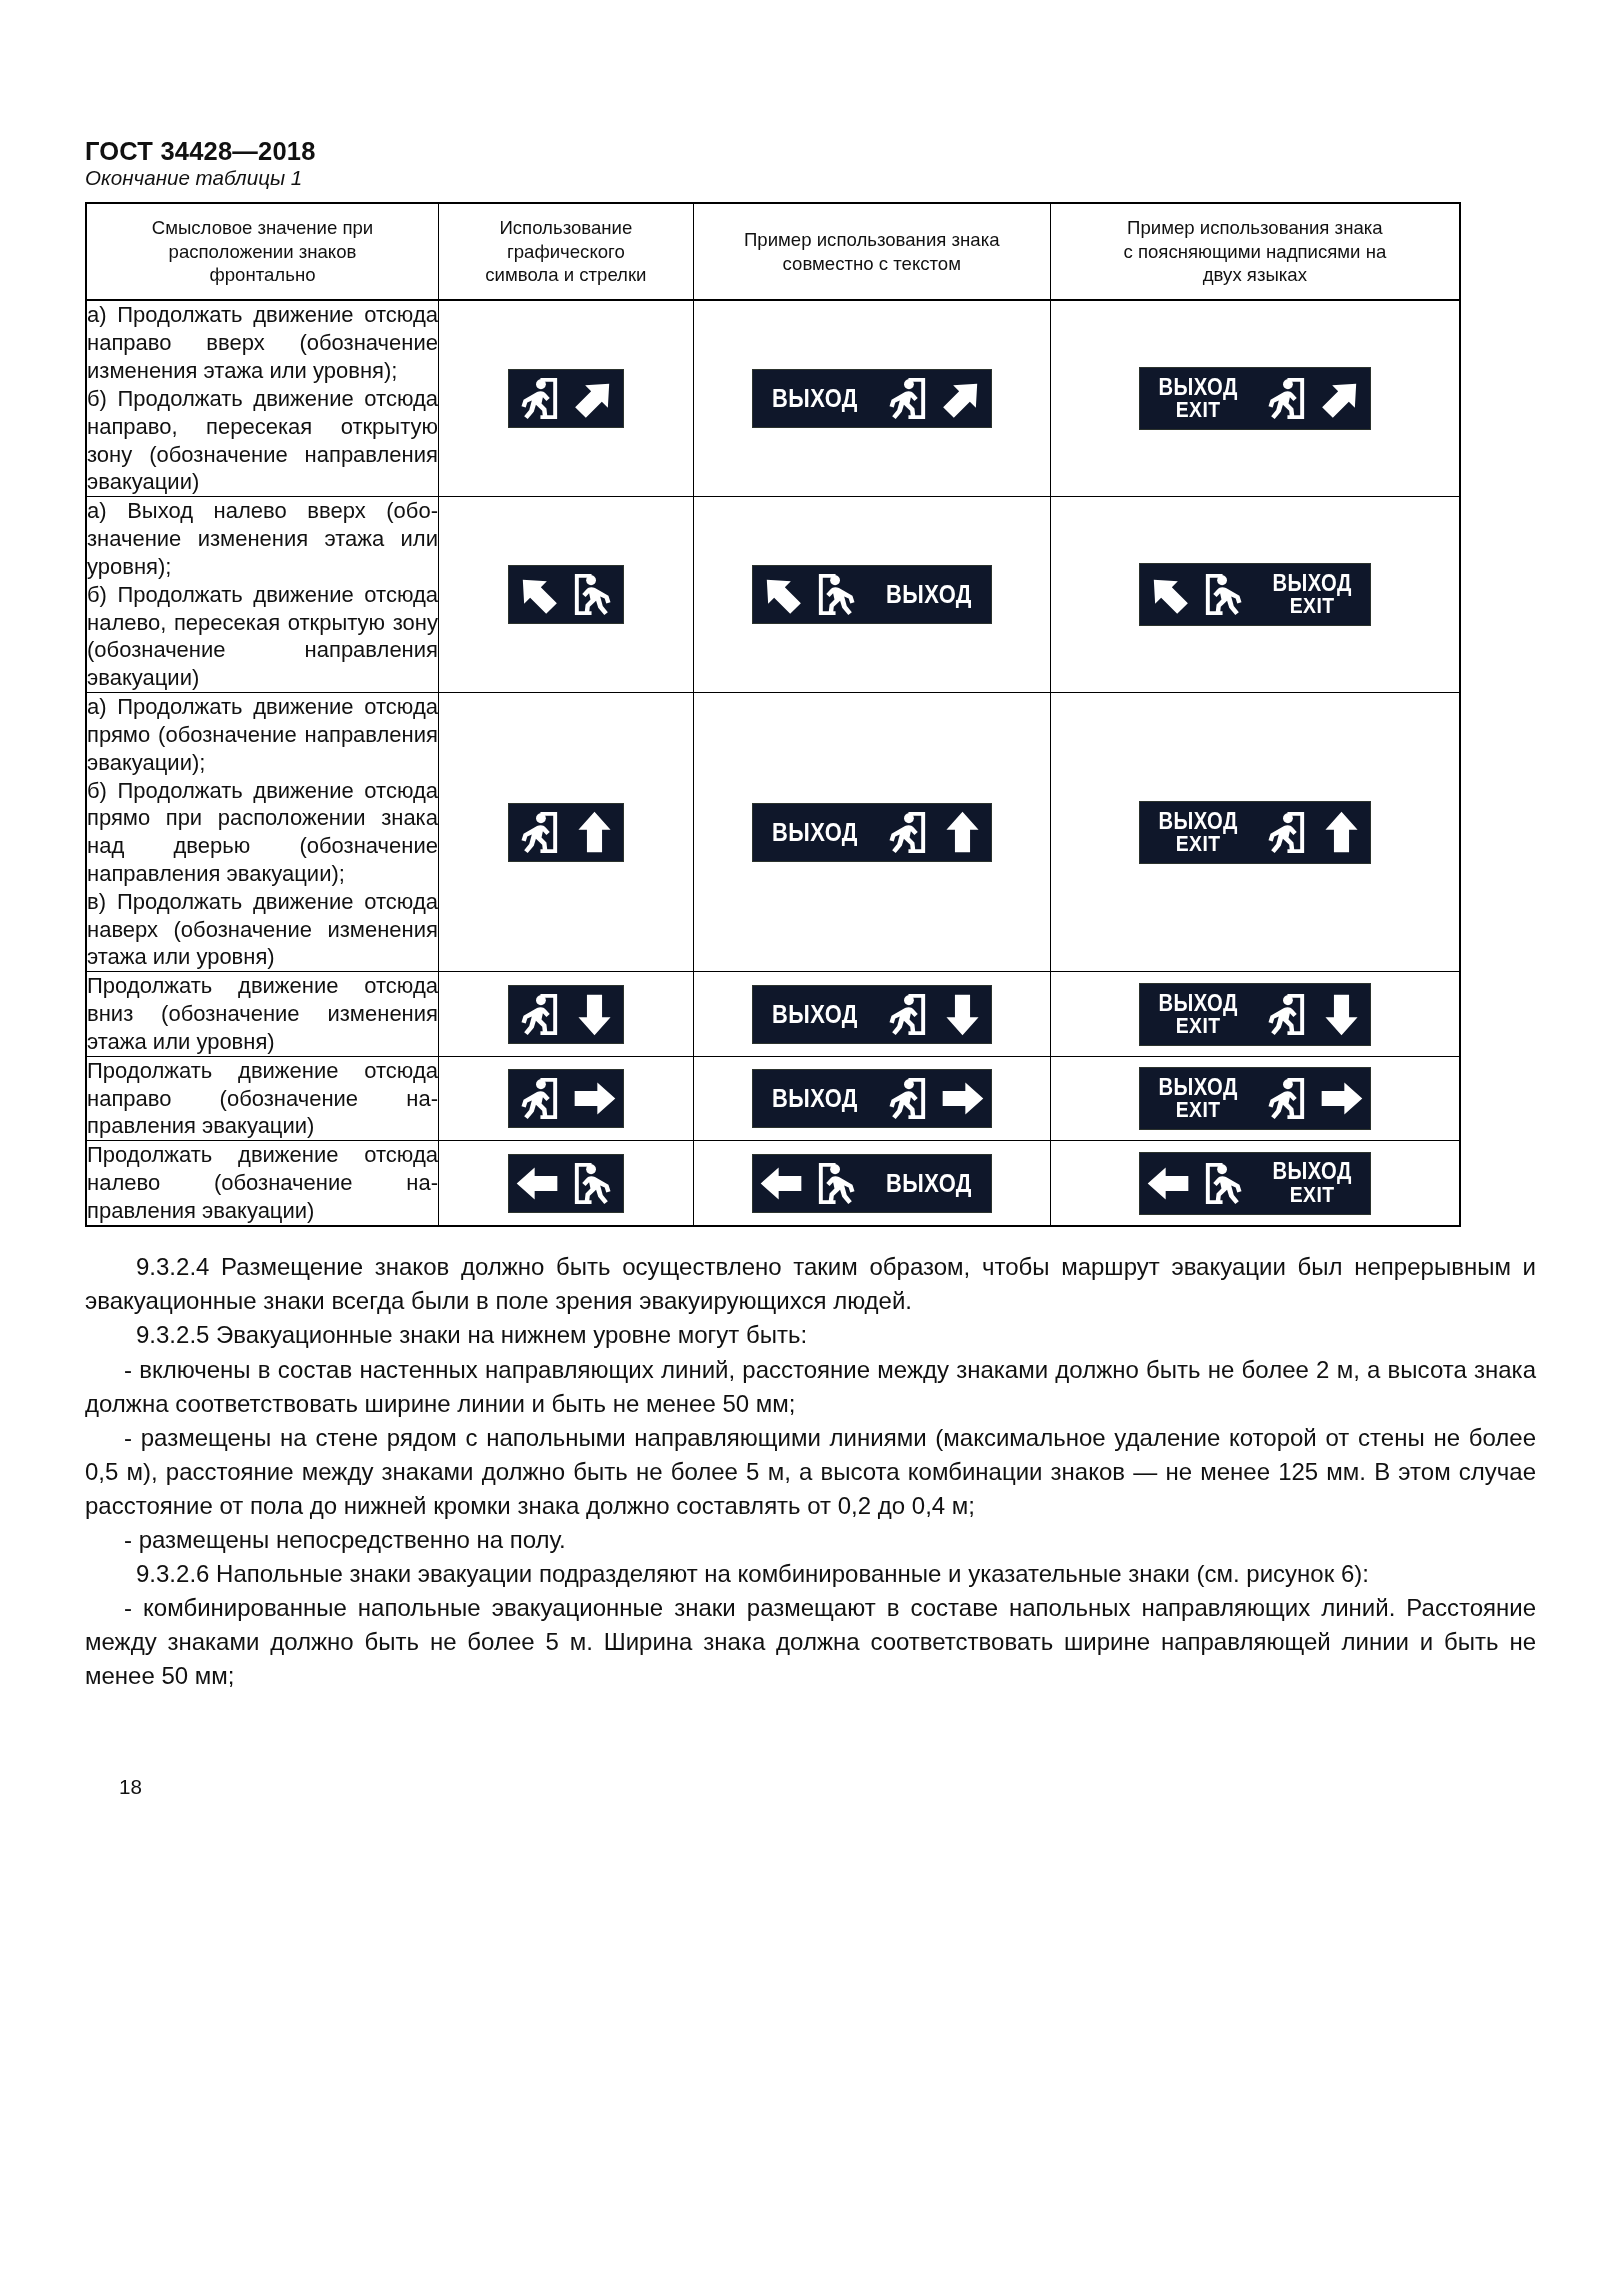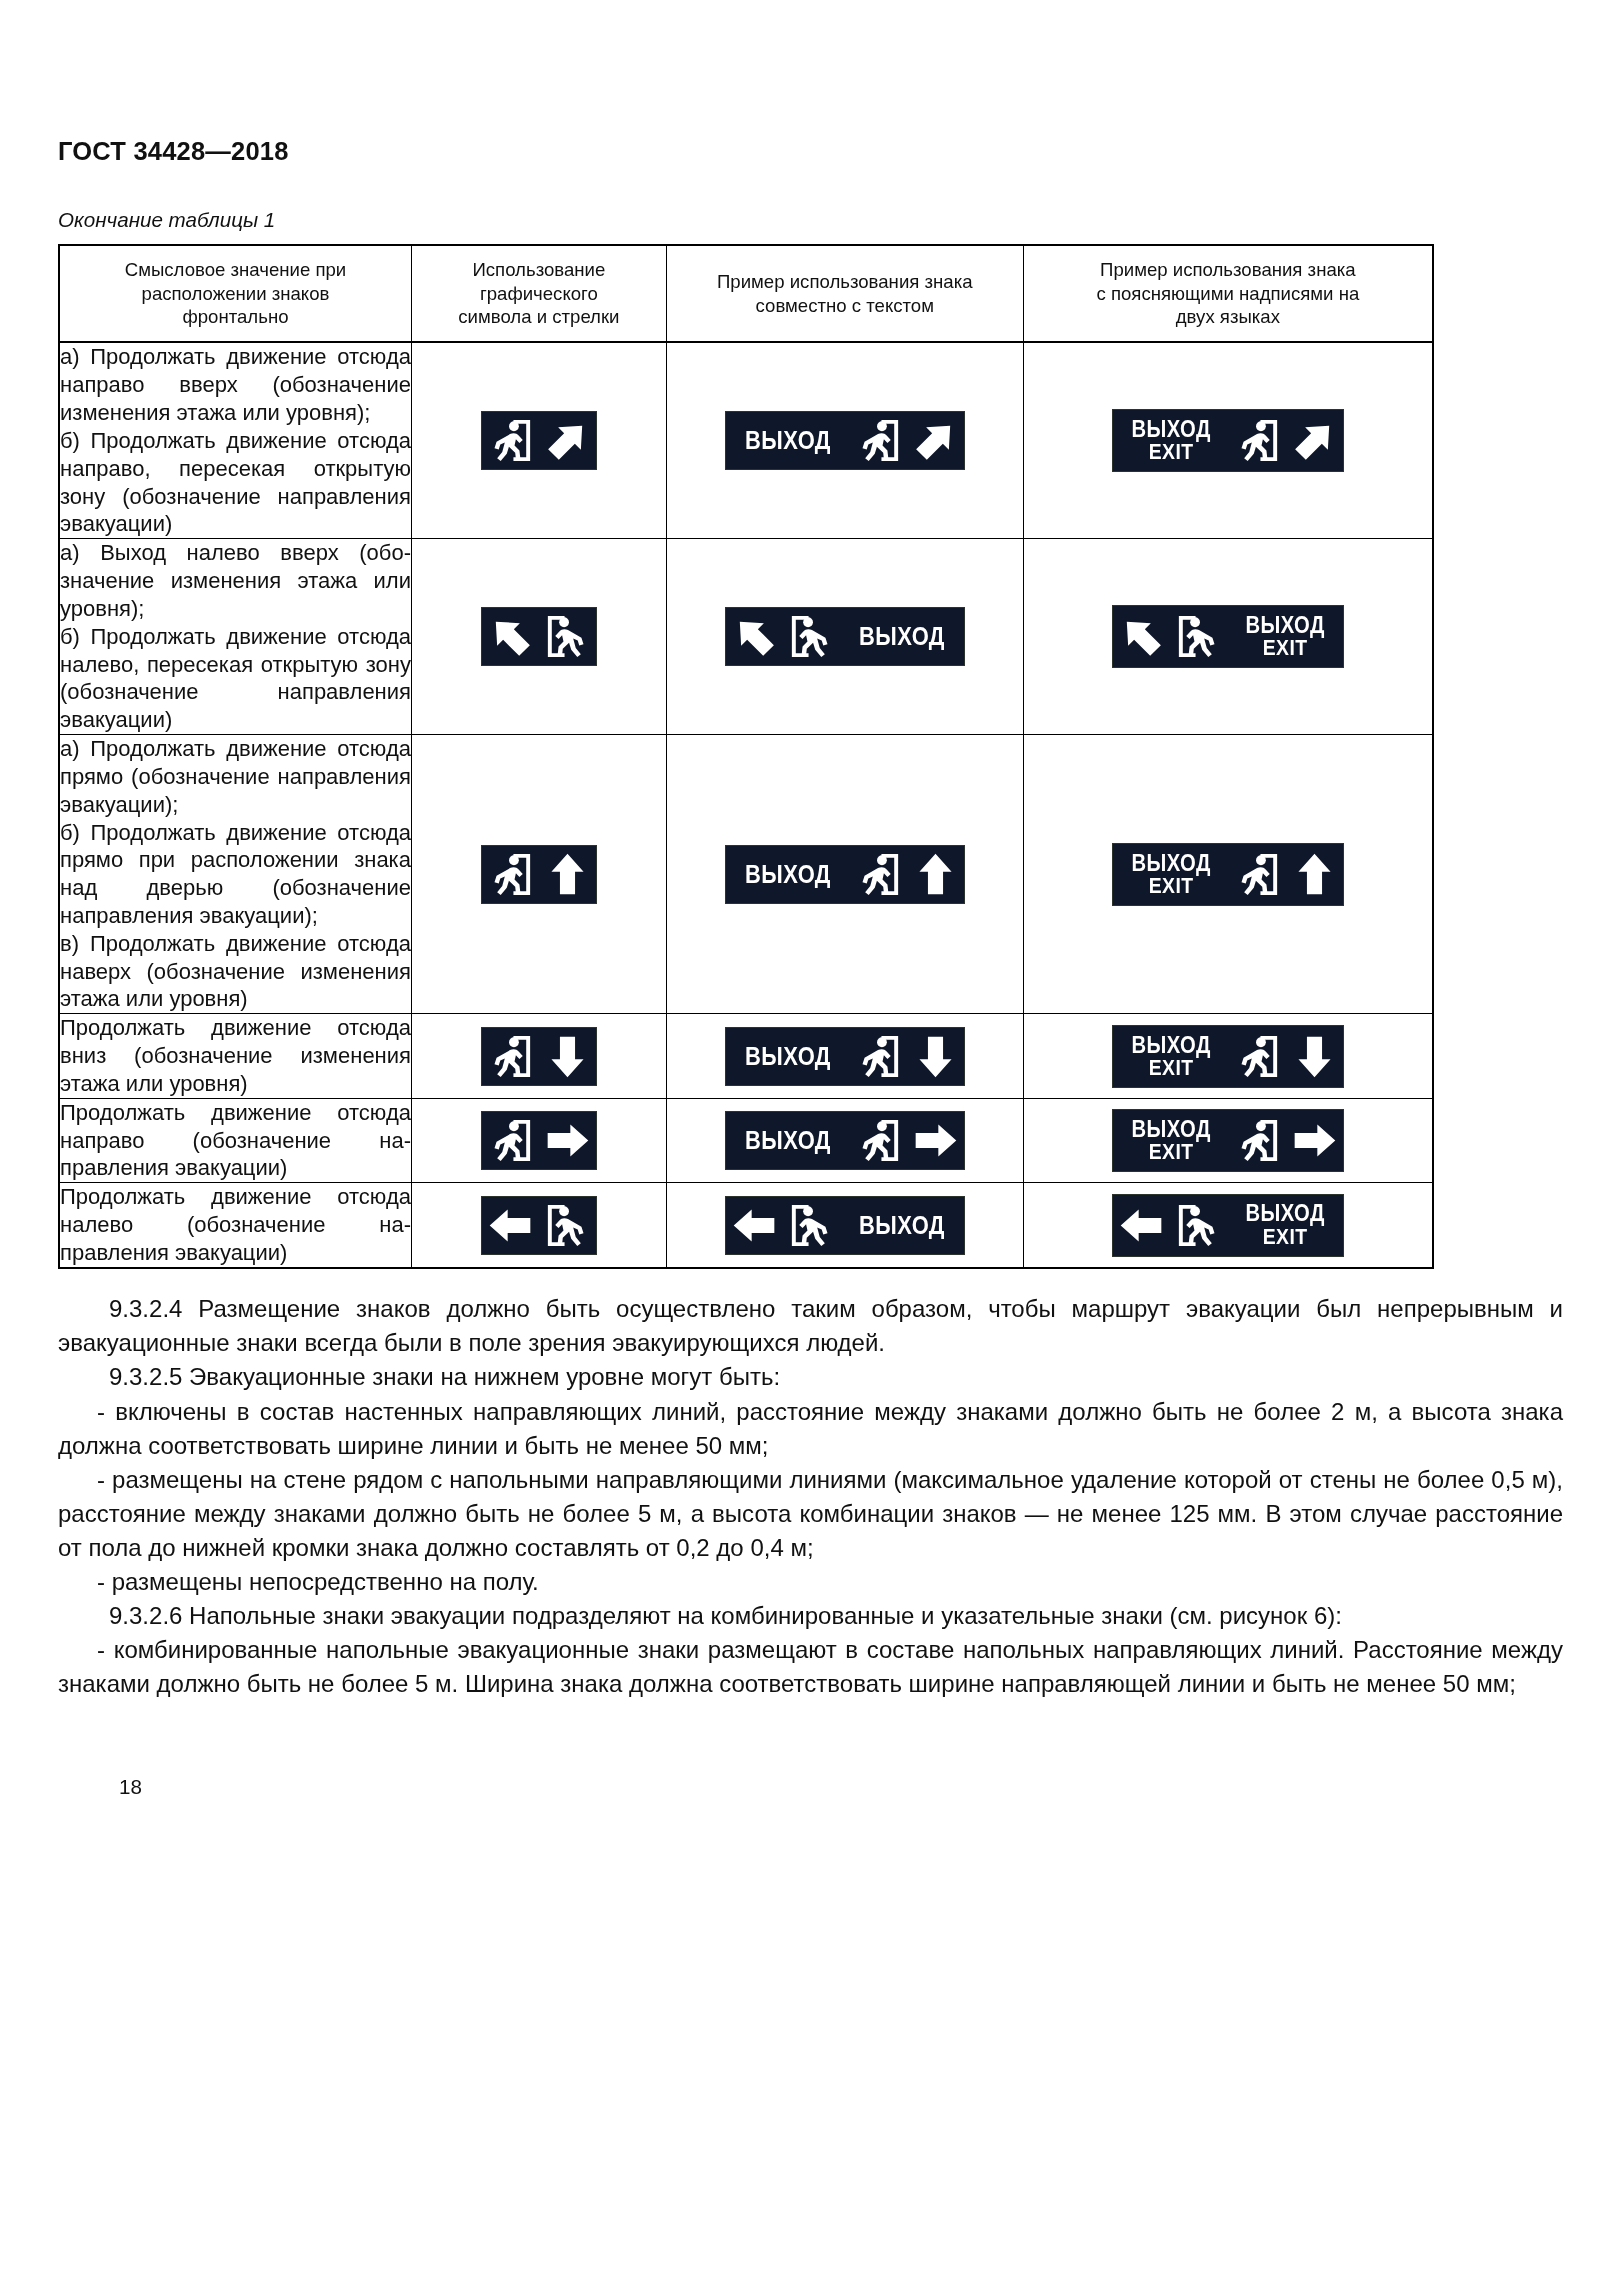--- a/index.html
+++ b/index.html
@@ -4,25 +4,25 @@
 <style>
   html,body{margin:0;padding:0;}
   body{
     width:1621px;height:2293px;
     background:#ffffff;
     font-family:"Liberation Sans","DejaVu Sans",sans-serif;
     color:#111;
     -webkit-font-smoothing:antialiased;
   }
   .page{position:relative;width:1621px;height:1877px;box-sizing:border-box;
-        padding:0 58px;}
+        padding:0 85px;}
 
   .doc-header{font-size:25.5px;font-weight:bold;letter-spacing:0.2px;padding-top:137px;}
 
-  .table-caption{font-style:italic;font-size:20.6px;margin-top:42px;margin-bottom:11.8px;}
+  .table-caption{font-style:italic;font-size:20.6px;margin-bottom:11.8px;}
 
   
   table.gost{
     border-collapse:collapse;
     width:1376px;
     table-layout:fixed;
     border:2.5px solid #000;
   }
   table.gost td,table.gost th{
     border:1.5px solid #000;

